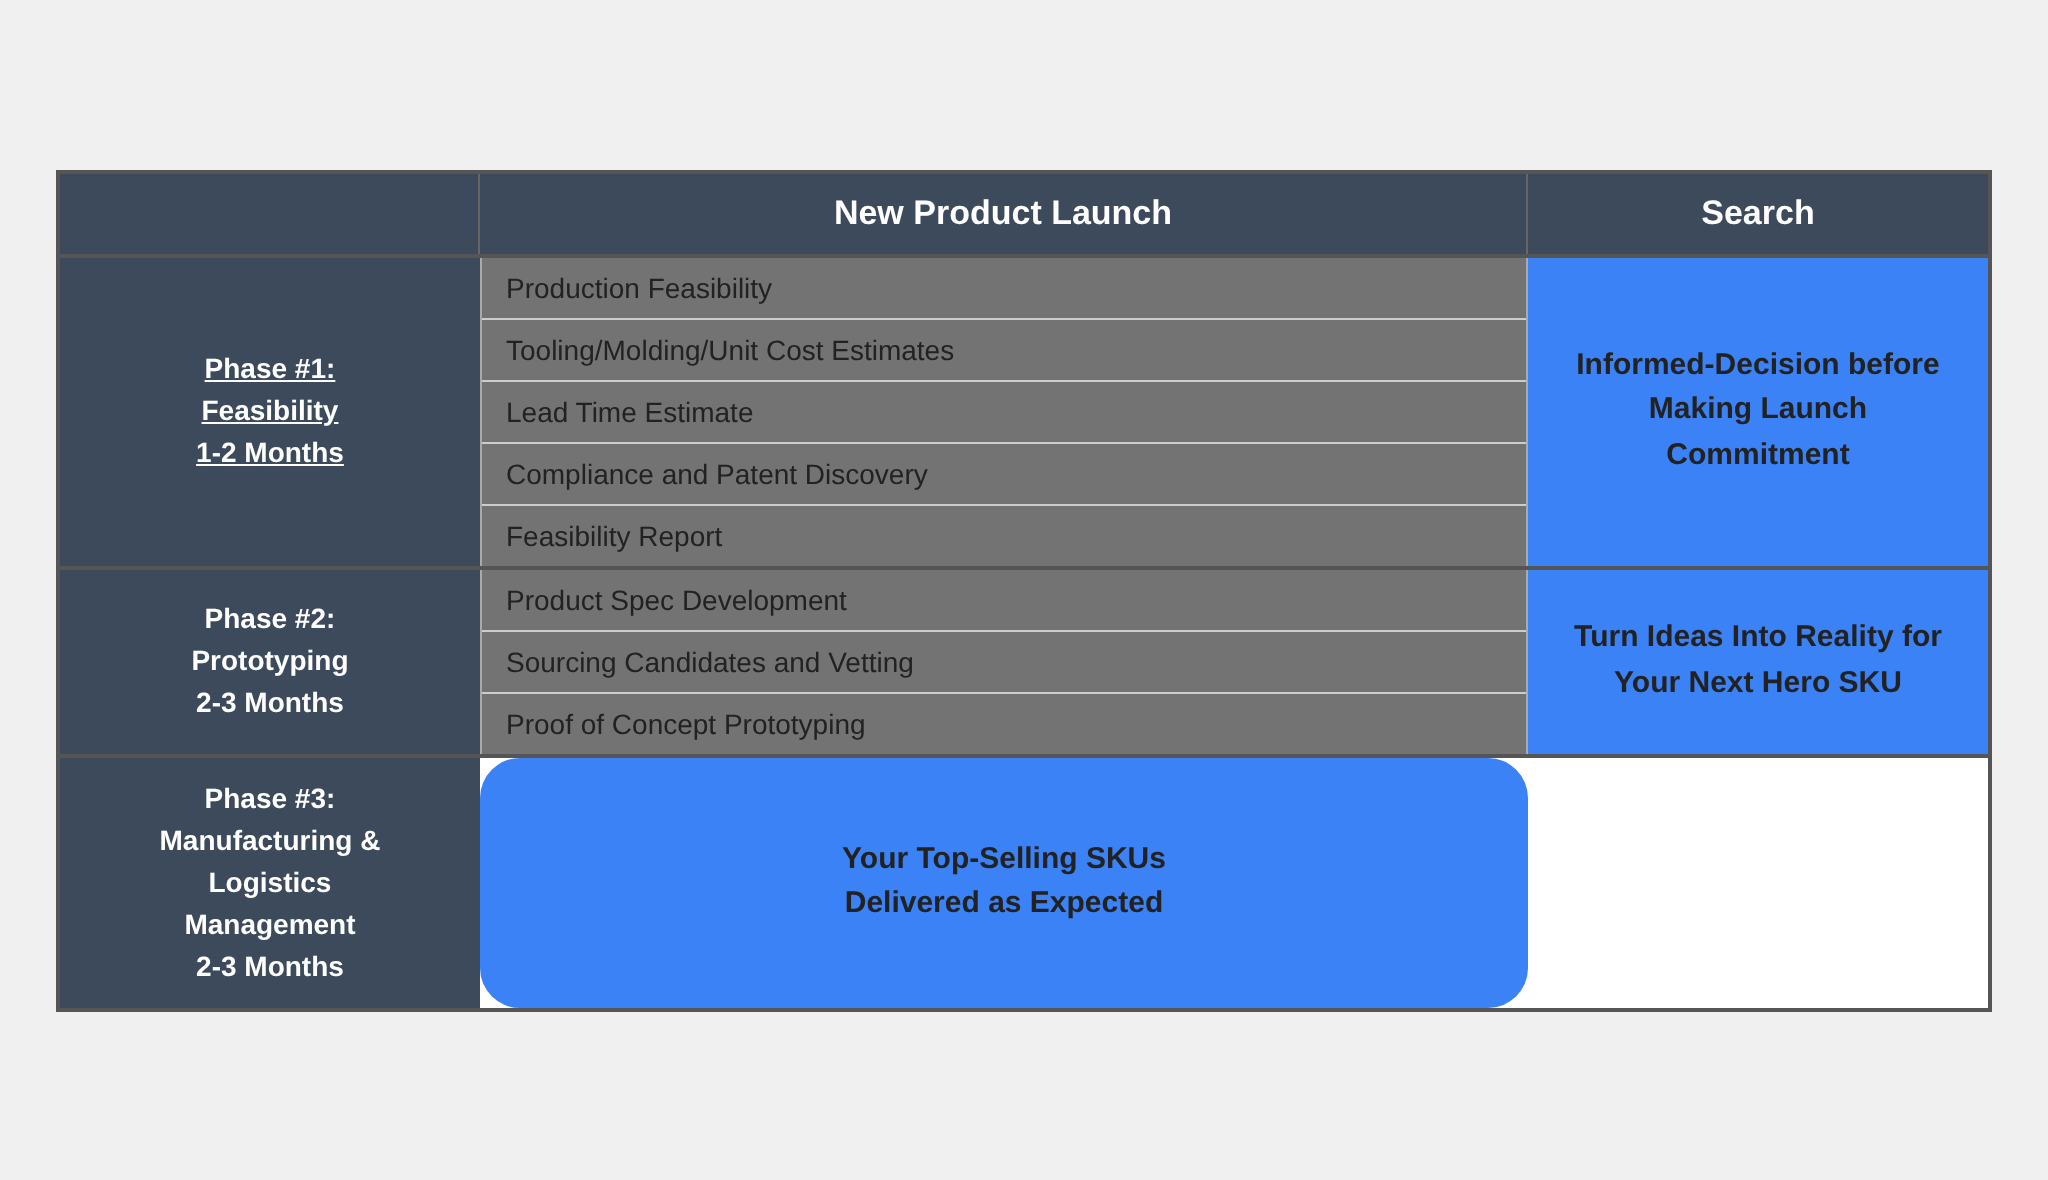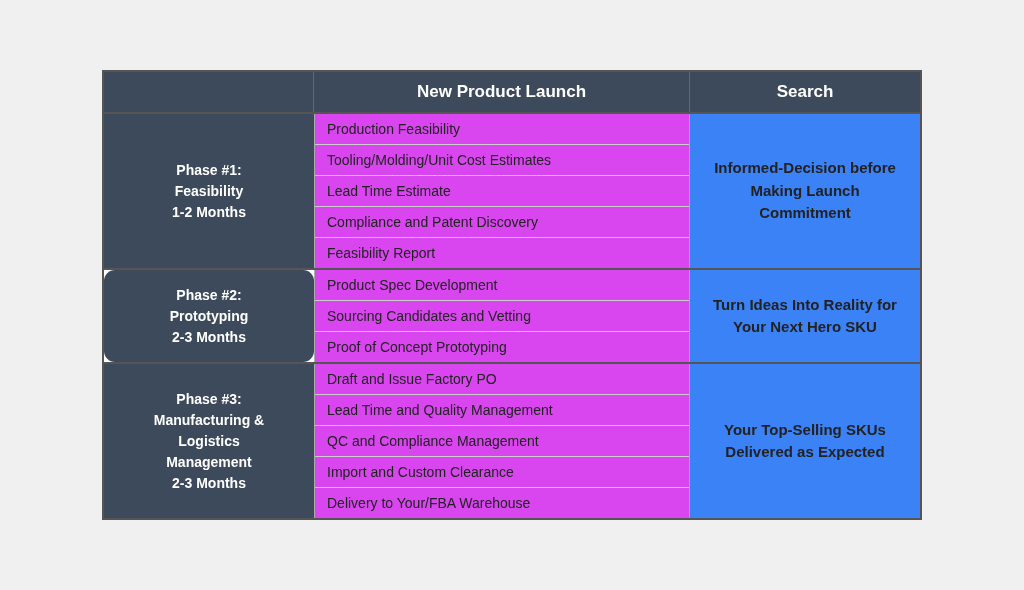--- a/index.html
+++ b/index.html
@@ -7,21 +7,21 @@
       font-family: Arial, sans-serif;
       background: #f0f0f0;
       display: flex;
       justify-content: center;
       align-items: center;
       width: 1024px;
       height: 590px;
       overflow: hidden;
     }
     .table-wrapper {
-      width: 820px;
+      width: 968px;
       border: 2px solid #555;
       background: #fff;
     }
     
     .header-row {
       display: grid;
       grid-template-columns: 210px 1fr 230px;
       background: #3d4a5c;
     }
     .header-cell {
@@ -56,21 +56,21 @@
     .items-col {
       display: flex;
       flex-direction: column;
       border-left: 1px solid #aaa;
       border-right: 1px solid #aaa;
     }
     .item-row {
       padding: 7px 12px;
       font-size: 14px;
       border-bottom: 1px solid #ccc;
-      background: #d946ef;
+      background: #737373;
       color: #222;
     }
     .item-row:last-child { border-bottom: none; }
     .outcome-col {
       background: #3b82f6;
       display: flex;
       align-items: center;
       justify-content: center;
       text-align: center;
       padding: 10px 12px;
@@ -85,55 +85,48 @@
 
 <div class="table-wrapper">
 
   <div class="header-row">
     <div class="header-cell empty"></div>
     <div class="header-cell">New Product Launch</div>
     <div class="header-cell">Search</div>
   </div>
 
 <div class="phase-section">
-      <div class="phase-label" style="white-space: pre-line;">Phase #1:
+      <div class="phase-label" style="white-space: pre-line; text-decoration: underline;">Phase #1:
 Feasibility
 1-2 Months</div>
       <div class="items-col">
         <div class="item-row">Production Feasibility</div>
         <div class="item-row">Tooling/Molding/Unit Cost Estimates</div>
         <div class="item-row">Lead Time Estimate</div>
         <div class="item-row">Compliance and Patent Discovery</div>
         <div class="item-row">Feasibility Report</div>
       </div>
       <div class="outcome-col" style="white-space: pre-line;">Informed-Decision before
 Making Launch
 Commitment</div>
     </div>
     <div class="phase-section">
-      <div class="phase-label" style="white-space: pre-line; border-radius: 11px;">Phase #2:
+      <div class="phase-label" style="white-space: pre-line;">Phase #2:
 Prototyping
 2-3 Months</div>
       <div class="items-col">
         <div class="item-row">Product Spec Development</div>
         <div class="item-row">Sourcing Candidates and Vetting</div>
         <div class="item-row">Proof of Concept Prototyping</div>
       </div>
       <div class="outcome-col" style="white-space: pre-line;">Turn Ideas Into Reality for
 Your Next Hero SKU</div>
     </div>
     <div class="phase-section">
       <div class="phase-label" style="white-space: pre-line;">Phase #3:
 Manufacturing &amp;
 Logistics
 Management
 2-3 Months</div>
-      <div class="items-col">
-        <div class="item-row">Draft and Issue Factory PO</div>
-        <div class="item-row">Lead Time and Quality Management</div>
-        <div class="item-row">QC and Compliance Management</div>
-        <div class="item-row">Import and Custom Clearance</div>
-        <div class="item-row">Delivery to Your/FBA Warehouse</div>
-      </div>
-      <div class="outcome-col" style="white-space: pre-line;">Your Top-Selling SKUs
+      <div class="outcome-col" style="white-space: pre-line; border-radius: 20px;">Your Top-Selling SKUs
 Delivered as Expected</div>
     </div>
   </div>
 
 </body></html>

